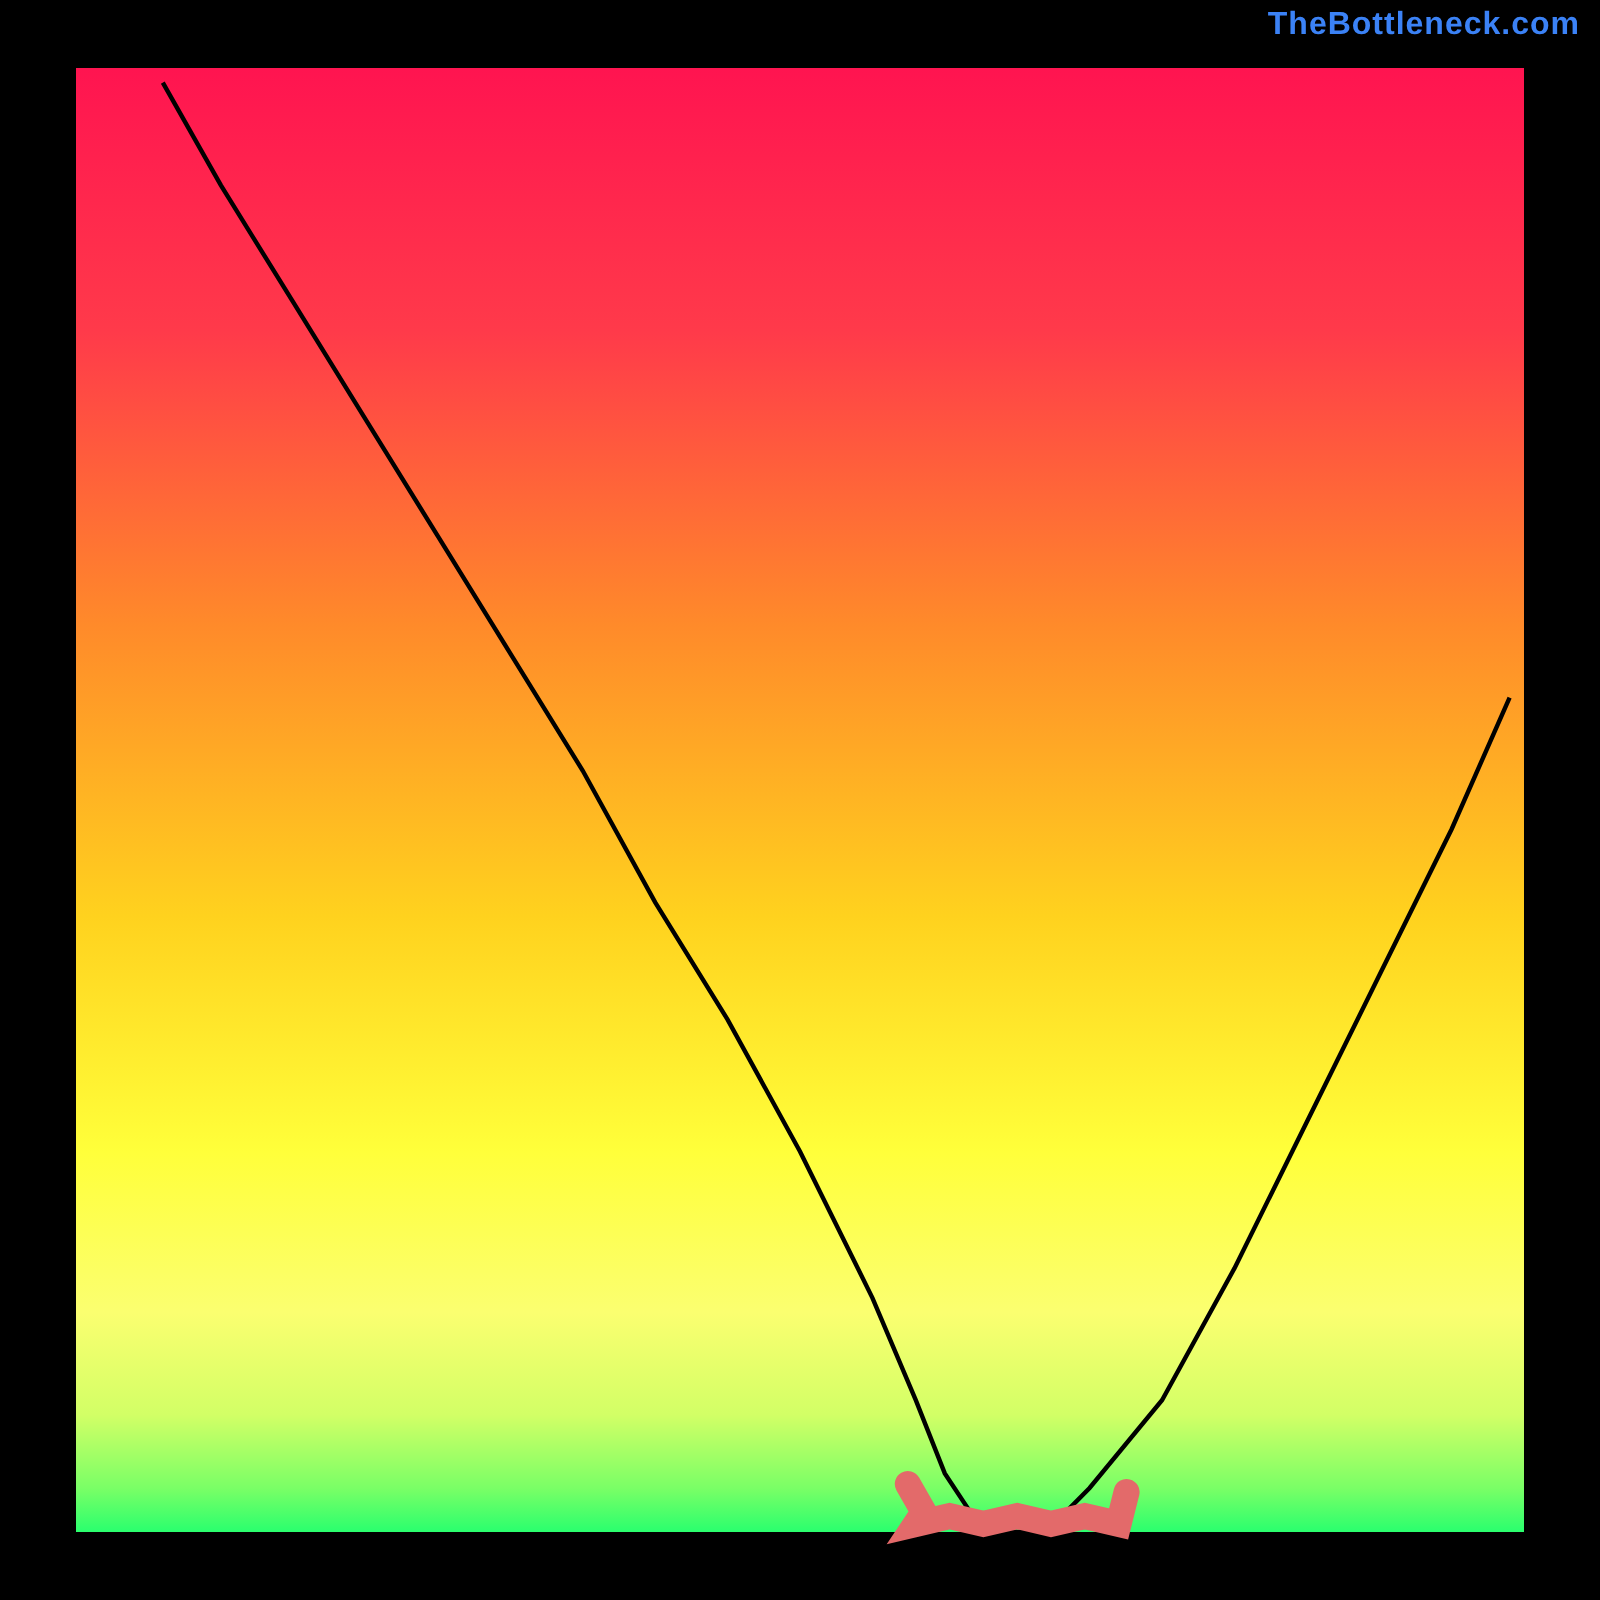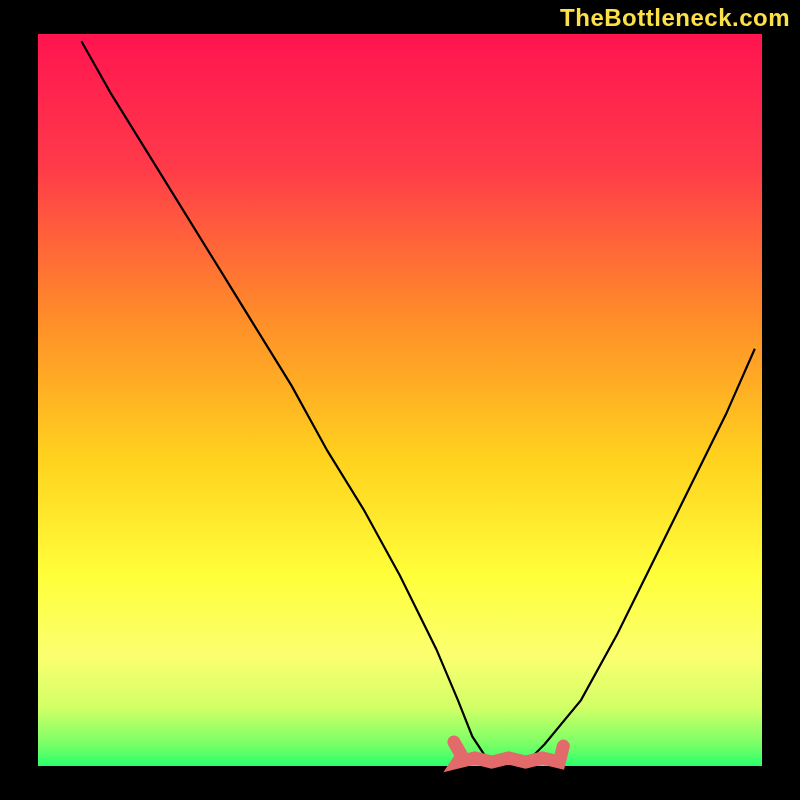--- a/index.html
+++ b/index.html
@@ -14,22 +14,22 @@
   .frame {
     position: relative;
     width: 800px;
     height: 800px;
     background: #000;
   }
   .watermark {
     position: absolute;
     top: 4px;
     right: 10px;
-    color: #fde047;
-    font-size: 24px;
+    color: #3b82f6;
+    font-size: 16px;
     font-weight: bold;
     letter-spacing: 0.5px;
     user-select: none;
   }
   svg {
     position: absolute;
     left: 0;
     top: 0;
   }
 </style>

